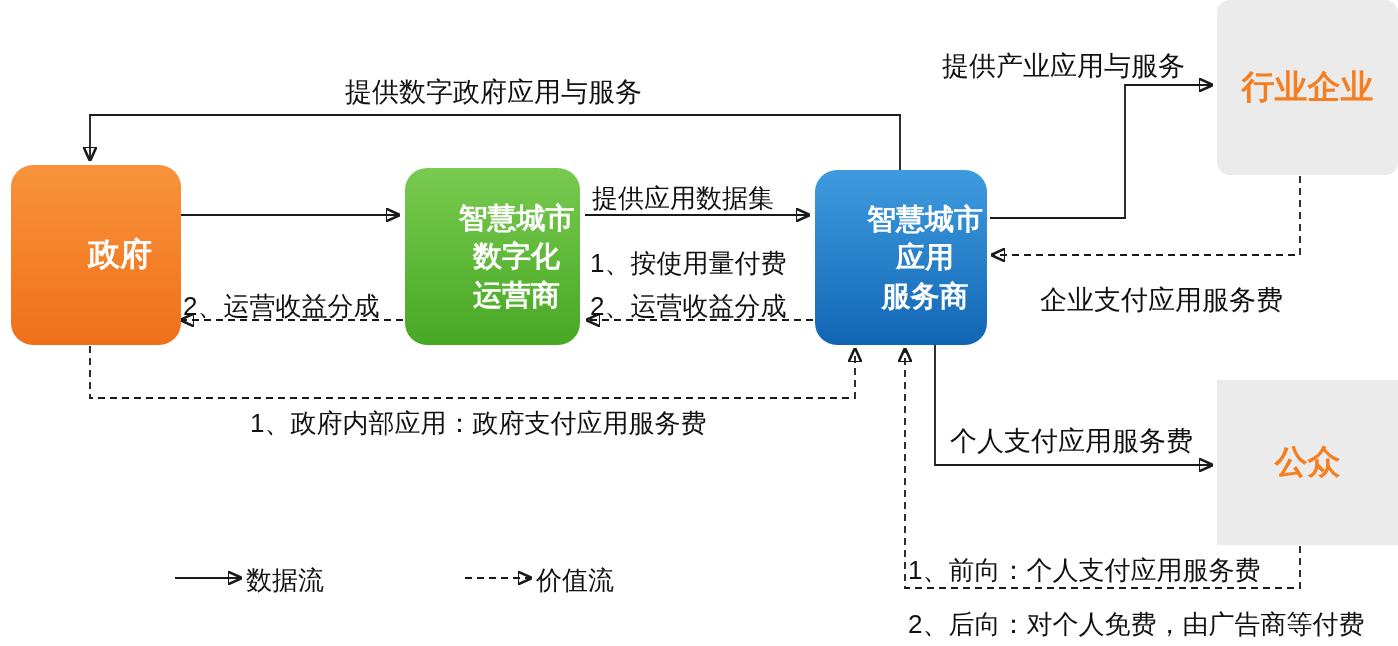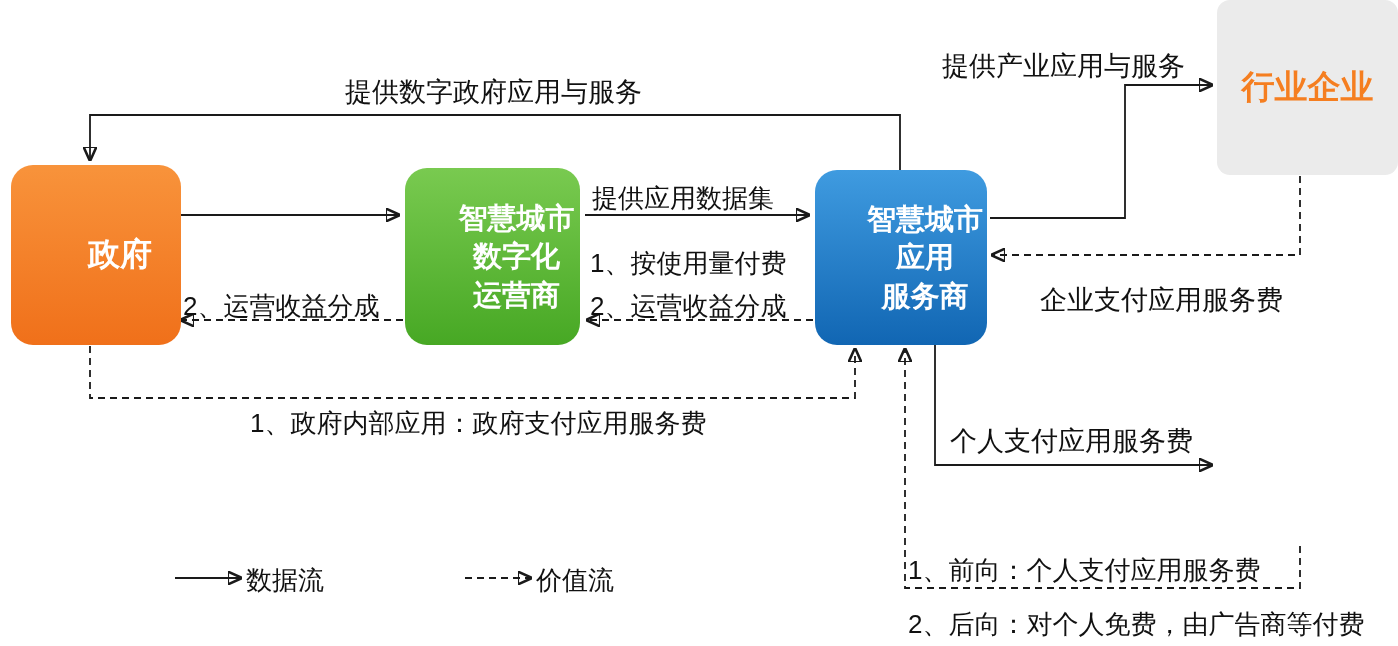--- a/index.html
+++ b/index.html
@@ -70,20 +70,23 @@
   <div class="node node-provider">
     <span>智慧城市</span>
     <span>应用</span>
     <span>服务商</span>
   </div>
 
   <div class="panel panel-industry">
     <span>行业企业</span>
   </div>
 
+  <div class="panel panel-public">
+    <span>公众</span>
+  </div>
 
   <div class="lbl lbl-big" style="left:345px; top:74px">提供数字政府应用与服务</div>
   <div class="lbl" style="left:183px; top:289px">2、运营收益分成</div>
   <div class="lbl" style="left:592px; top:181px">提供应用数据集</div>
   <div class="lbl" style="left:590px; top:246px">1、按使用量付费</div>
   <div class="lbl" style="left:590px; top:289px">2、运营收益分成</div>
   <div class="lbl lbl-big" style="left:942px; top:48px">提供产业应用与服务</div>
   <div class="lbl lbl-big" style="left:1040px; top:282px">企业支付应用服务费</div>
   <div class="lbl" style="left:250px; top:406px">1、政府内部应用：政府支付应用服务费</div>
   <div class="lbl lbl-big" style="left:950px; top:423px">个人支付应用服务费</div>

